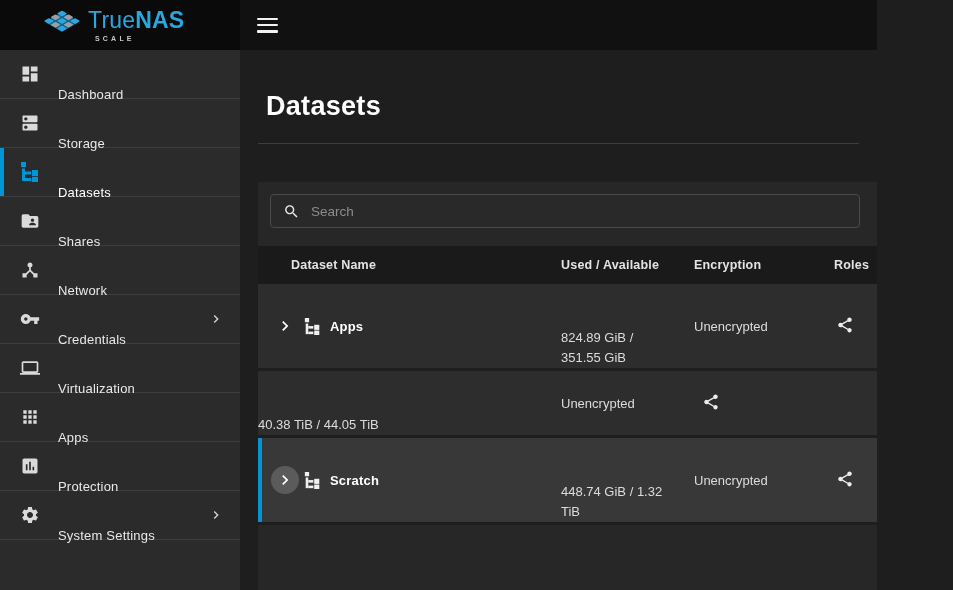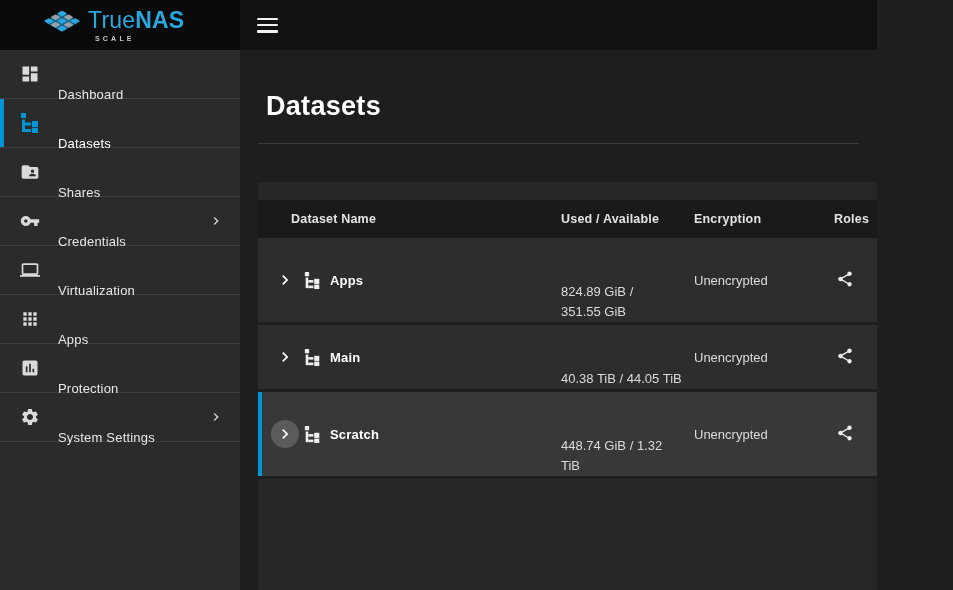--- a/index.html
+++ b/index.html
@@ -154,20 +154,28 @@
 
       <div class="nav-item">
         <span class="nav-icon">
           <svg viewBox="0 0 24 24">
               <path d="M3 13h8V3H3v10zm0 8h8v-6H3v6zm10 0h8V11h-8v10zm0-18v6h8V3h-8z"></path>
             </svg>
         </span>
         <span class="nav-label">Dashboard</span>
       </div>
 
+      <div class="nav-item">
+        <span class="nav-icon">
+          <svg viewBox="0 0 24 24">
+              <path d="M20 13H4c-.55 0-1 .45-1 1v6c0 .55.45 1 1 1h16c.55 0 1-.45 1-1v-6c0-.55-.45-1-1-1zM7 19c-1.1 0-2-.9-2-2s.9-2 2-2 2 .9 2 2-.9 2-2 2zM20 3H4c-.55 0-1 .45-1 1v6c0 .55.45 1 1 1h16c.55 0 1-.45 1-1V4c0-.55-.45-1-1-1zM7 9c-1.1 0-2-.9-2-2s.9-2 2-2 2 .9 2 2-.9 2-2 2z"></path>
+            </svg>
+        </span>
+        <span class="nav-label">Storage</span>
+      </div>
 
       <div class="nav-item active">
         <span class="nav-icon">
           <svg viewBox="0 0 20 20">
               <rect x="1" y="0" width="5" height="5"></rect>
               <rect x="2" y="6.5" width="3" height="12.5"></rect>
               <rect x="5" y="9.5" width="6" height="3"></rect>
               <rect x="12" y="8" width="6" height="6"></rect>
               <rect x="5" y="16" width="6" height="3"></rect>
               <rect x="12" y="14.8" width="6" height="5.2"></rect>
@@ -179,20 +187,28 @@
       <div class="nav-item">
         <span class="nav-icon">
           <svg viewBox="0 0 24 24">
               <path d="M20 6h-8l-2-2H4c-1.1 0-2 .9-2 2v12c0 1.1.9 2 2 2h16c1.1 0 2-.9 2-2V8c0-1.1-.9-2-2-2zm-5 3c1.1 0 2 .9 2 2s-.9 2-2 2-2-.9-2-2 .9-2 2-2zm4 8h-8v-1c0-1.33 2.67-2 4-2s4 .67 4 2v1z"></path>
             </svg>
         </span>
         <span class="nav-label">Shares</span>
       </div>
 
 
+      <div class="nav-item">
+        <span class="nav-icon">
+          <svg viewBox="0 0 24 24">
+              <path d="M17 16l-4-4V8.82C14.16 8.4 15 7.3 15 6c0-1.66-1.34-3-3-3S9 4.34 9 6c0 1.3.84 2.4 2 2.82V12l-4 4H3v5h5v-3.05l4-4.2 4 4.2V21h5v-5h-4z"></path>
+            </svg>
+        </span>
+        <span class="nav-label">Network</span>
+      </div>
 
       <div class="nav-item">
         <span class="nav-icon">
           <svg viewBox="0 0 24 24">
               <path d="M12.65 10C11.83 7.67 9.61 6 7 6c-3.31 0-6 2.69-6 6s2.69 6 6 6c2.61 0 4.83-1.67 5.65-4H17v4h4v-4h2v-4H12.65zM7 14c-1.1 0-2-.9-2-2s.9-2 2-2 2 .9 2 2-.9 2-2 2z"></path>
             </svg>
         </span>
         <span class="nav-label">Credentials</span>
         <span class="nav-chevron">
           <svg viewBox="0 0 24 24">
@@ -243,20 +259,30 @@
       </div>
 
     </nav>
 
     <main class="main">
       <h1 class="page-title">Datasets</h1>
       <div class="title-divider"></div>
 
       <section class="panel">
 
+        <div class="search-wrap">
+          <div class="search-box">
+            <span class="search-icon">
+              <svg viewBox="0 0 24 24">
+                  <path d="M15.5 14h-.79l-.28-.27C15.41 12.59 16 11.11 16 9.5 16 5.91 13.09 3 9.5 3S3 5.91 3 9.5 5.91 16 9.5 16c1.61 0 3.09-.59 4.23-1.57l.27.28v.79l5 4.99L20.49 19l-4.99-5zm-6 0C7.01 14 5 11.99 5 9.5S7.01 5 9.5 5 14 7.01 14 9.5 11.99 14 9.5 14z"></path>
+                </svg>
+            </span>
+            <input type="text" placeholder="Search" style="">
+          </div>
+        </div>
 
         <div class="table">
 
           <div class="t-header">
             <div class="th-name">Dataset Name</div>
             <div class="th-used">Used / Available</div>
             <div class="th-enc">Encryption</div>
             <div class="th-roles">Roles</div>
           </div>
 
@@ -287,68 +313,50 @@
             <div class="roles-cell">
               <span class="share-btn">
                 <svg viewBox="0 0 24 24">
                     <path d="M18 16.08c-.76 0-1.44.3-1.96.77L8.91 12.7c.05-.23.09-.46.09-.7s-.04-.47-.09-.7l7.05-4.11c.54.5 1.25.81 2.04.81 1.66 0 3-1.34 3-3s-1.34-3-3-3-3 1.34-3 3c0 .24.04.47.09.7L8.04 9.81C7.5 9.31 6.79 9 6 9c-1.66 0-3 1.34-3 3s1.34 3 3 3c.79 0 1.5-.31 2.04-.81l7.12 4.16c-.05.21-.08.43-.08.65 0 1.61 1.31 2.92 2.92 2.92 1.61 0 2.92-1.31 2.92-2.92s-1.31-2.92-2.92-2.92z"></path>
                   </svg>
               </span>
             </div>
           </div>
 
           <div class="t-row">
+            <div class="used-cell">
+              <div>40.38 TiB / 44.05 TiB</div>
+            </div>
+            <div class="enc-cell">Unencrypted</div>
+            <div class="roles-cell">
+              <span class="share-btn">
+                <svg viewBox="0 0 24 24">
+                    <path d="M18 16.08c-.76 0-1.44.3-1.96.77L8.91 12.7c.05-.23.09-.46.09-.7s-.04-.47-.09-.7l7.05-4.11c.54.5 1.25.81 2.04.81 1.66 0 3-1.34 3-3s-1.34-3-3-3-3 1.34-3 3c0 .24.04.47.09.7L8.04 9.81C7.5 9.31 6.79 9 6 9c-1.66 0-3 1.34-3 3s1.34 3 3 3c.79 0 1.5-.31 2.04-.81l7.12 4.16c-.05.21-.08.43-.08.65 0 1.61 1.31 2.92 2.92 2.92 1.61 0 2.92-1.31 2.92-2.92s-1.31-2.92-2.92-2.92z"></path>
+                  </svg>
+              </span>
+            </div>
+          </div>
+
+          <div class="t-row selected">
             <div class="name-cell">
               <span class="expander">
                 <svg viewBox="0 0 24 24">
                     <path d="M10 6L8.59 7.41 13.17 12l-4.58 4.59L10 18l6-6z"></path>
                   </svg>
               </span>
               <span class="ds-icon">
                 <svg viewBox="0 0 20 20">
                     <rect x="1" y="0" width="5" height="5"></rect>
                     <rect x="2" y="6.5" width="3" height="12.5"></rect>
                     <rect x="5" y="9.5" width="6" height="3"></rect>
                     <rect x="12" y="8" width="6" height="6"></rect>
                     <rect x="5" y="16" width="6" height="3"></rect>
                     <rect x="12" y="14.8" width="6" height="5.2"></rect>
                   </svg>
               </span>
-              <span class="ds-name">Main</span>
-            </div>
-            <div class="used-cell">
-              <div>40.38 TiB / 44.05 TiB</div>
-            </div>
-            <div class="enc-cell">Unencrypted</div>
-            <div class="roles-cell">
-              <span class="share-btn">
-                <svg viewBox="0 0 24 24">
-                    <path d="M18 16.08c-.76 0-1.44.3-1.96.77L8.91 12.7c.05-.23.09-.46.09-.7s-.04-.47-.09-.7l7.05-4.11c.54.5 1.25.81 2.04.81 1.66 0 3-1.34 3-3s-1.34-3-3-3-3 1.34-3 3c0 .24.04.47.09.7L8.04 9.81C7.5 9.31 6.79 9 6 9c-1.66 0-3 1.34-3 3s1.34 3 3 3c.79 0 1.5-.31 2.04-.81l7.12 4.16c-.05.21-.08.43-.08.65 0 1.61 1.31 2.92 2.92 2.92 1.61 0 2.92-1.31 2.92-2.92s-1.31-2.92-2.92-2.92z"></path>
-                  </svg>
-              </span>
-            </div>
-          </div>
-
-          <div class="t-row selected">
-            <div class="name-cell">
-              <span class="expander">
-                <svg viewBox="0 0 24 24">
-                    <path d="M10 6L8.59 7.41 13.17 12l-4.58 4.59L10 18l6-6z"></path>
-                  </svg>
-              </span>
-              <span class="ds-icon">
-                <svg viewBox="0 0 20 20">
-                    <rect x="1" y="0" width="5" height="5"></rect>
-                    <rect x="2" y="6.5" width="3" height="12.5"></rect>
-                    <rect x="5" y="9.5" width="6" height="3"></rect>
-                    <rect x="12" y="8" width="6" height="6"></rect>
-                    <rect x="5" y="16" width="6" height="3"></rect>
-                    <rect x="12" y="14.8" width="6" height="5.2"></rect>
-                  </svg>
-              </span>
               <span class="ds-name">Scratch</span>
             </div>
             <div class="used-cell">
               <div>448.74 GiB / 1.32 TiB</div>
             </div>
             <div class="enc-cell">Unencrypted</div>
             <div class="roles-cell">
               <span class="share-btn">
                 <svg viewBox="0 0 24 24">
                     <path d="M18 16.08c-.76 0-1.44.3-1.96.77L8.91 12.7c.05-.23.09-.46.09-.7s-.04-.47-.09-.7l7.05-4.11c.54.5 1.25.81 2.04.81 1.66 0 3-1.34 3-3s-1.34-3-3-3-3 1.34-3 3c0 .24.04.47.09.7L8.04 9.81C7.5 9.31 6.79 9 6 9c-1.66 0-3 1.34-3 3s1.34 3 3 3c.79 0 1.5-.31 2.04-.81l7.12 4.16c-.05.21-.08.43-.08.65 0 1.61 1.31 2.92 2.92 2.92 1.61 0 2.92-1.31 2.92-2.92s-1.31-2.92-2.92-2.92z"></path>

